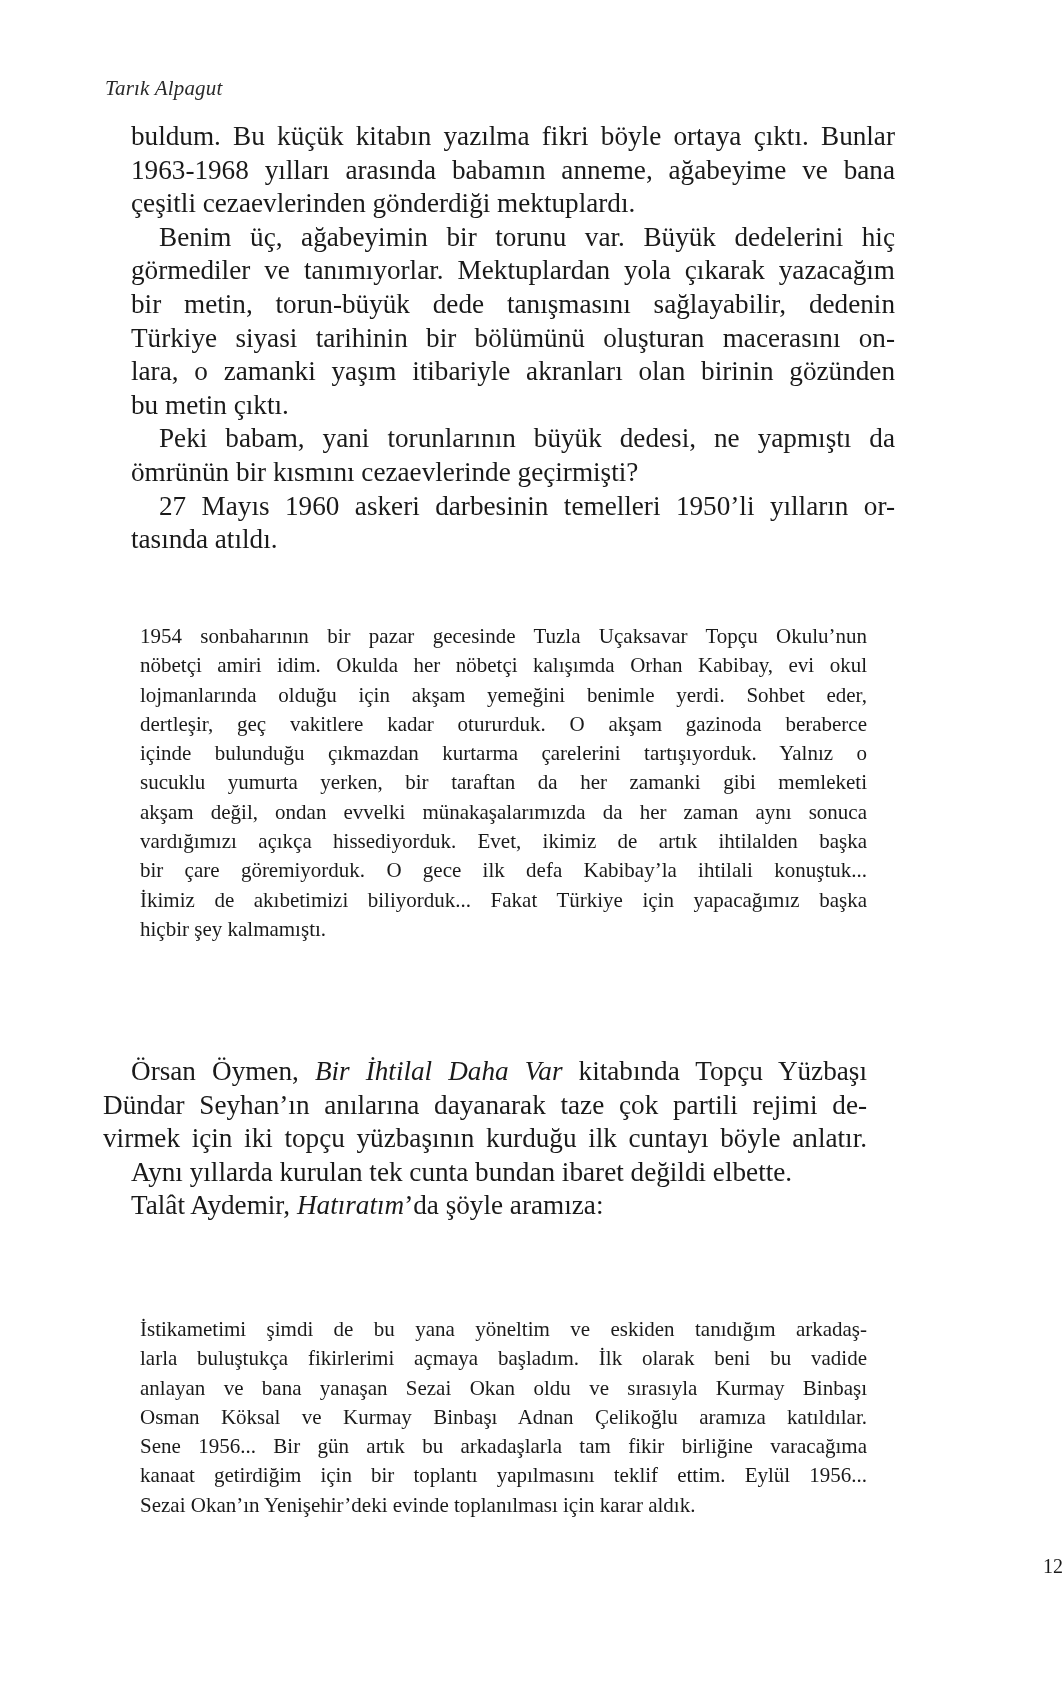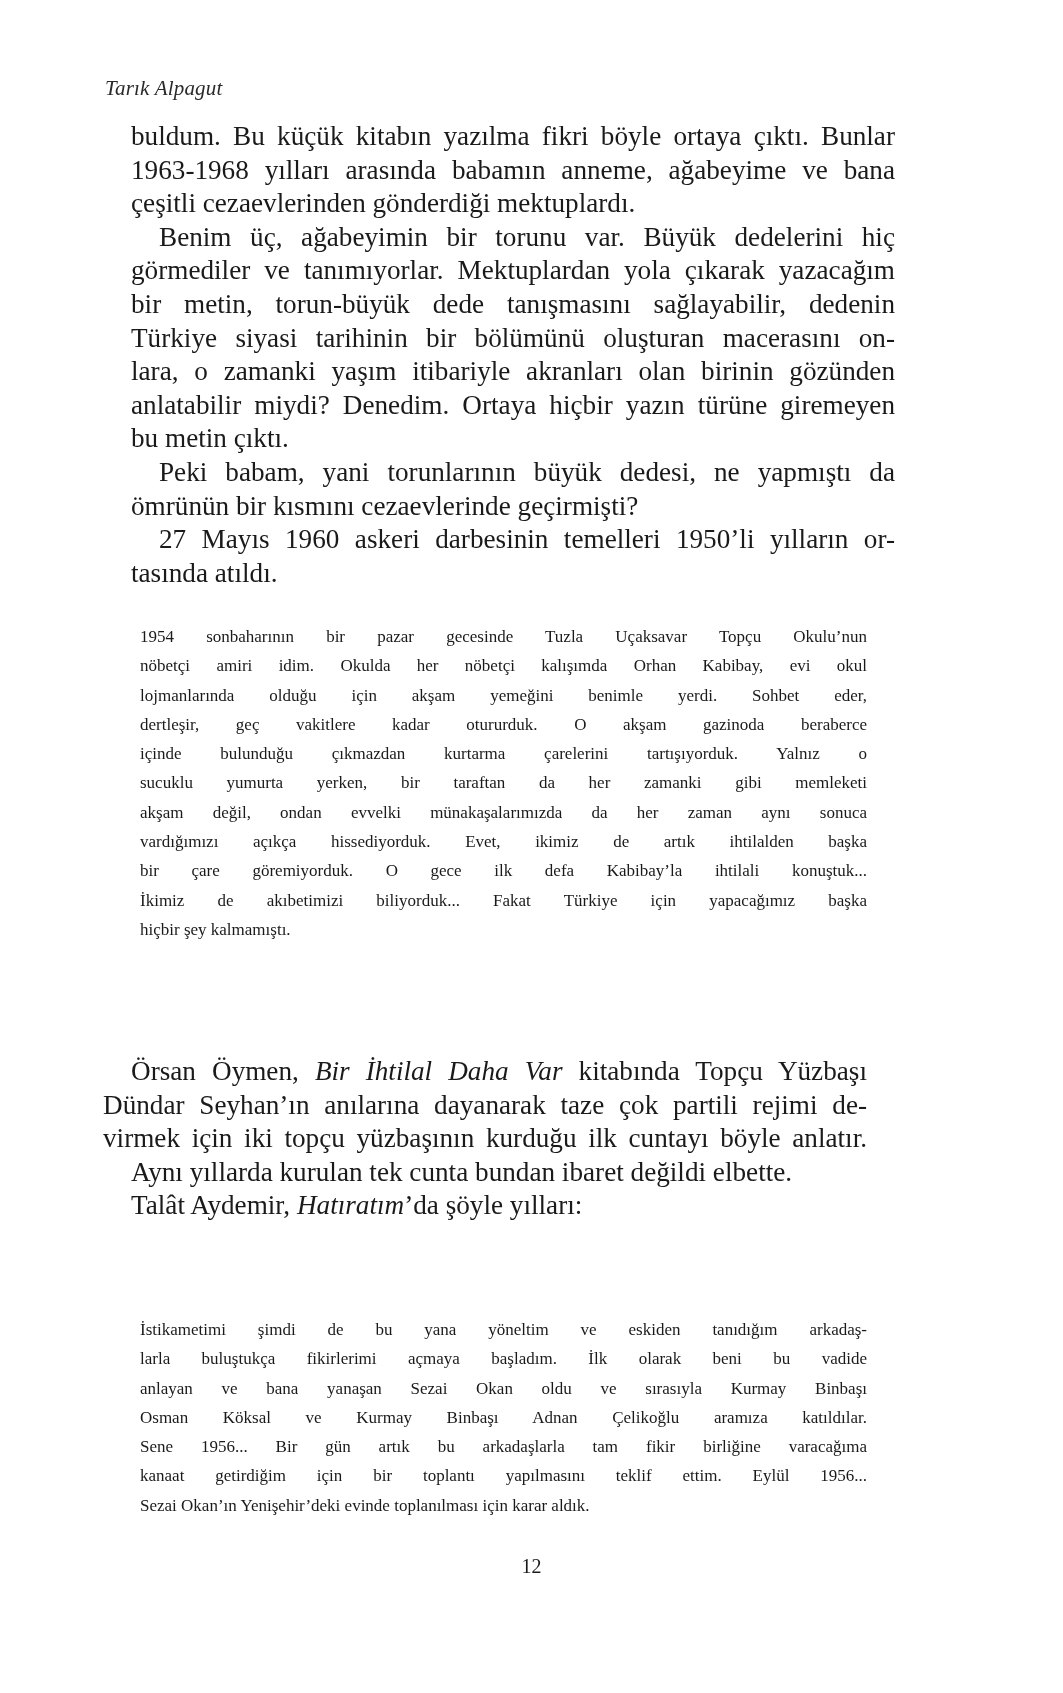--- a/index.html
+++ b/index.html
@@ -52,30 +52,30 @@
       font-size: 27.2px;
       line-height: 33.6px;
       height: 33.6px;
     }
     .quote-block {
       position: absolute;
       left: 140px;
       width: 727px;
     }
     .quote-block .line {
-      font-size: 17px;
+      font-size: 21px;
       line-height: 29.3px;
       height: 29.3px;
     }
     .page-number {
       position: absolute;
       left: 0;
       width: 1063px;
       top: 1555px;
-      text-align: center;
+      text-align: right;
       font-size: 20px;
       color: #1a1a1a;
     }
     em { font-style: italic; }
   </style>
 </head>
 <body>
 
 <div class="page">
 
@@ -83,21 +83,20 @@
 
   <div class="body-block main-text" style="top:120px;margin-left:28px;">
     <span class="line">buldum. Bu küçük kitabın yazılma fikri böyle ortaya çıktı. Bunlar</span>
     <span class="line">1963-1968 yılları arasında babamın anneme, ağabeyime ve bana</span>
     <span class="line last">çeşitli cezaevlerinden gönderdiği mektuplardı.</span>
     <span class="line indent">Benim üç, ağabeyimin bir torunu var. Büyük dedelerini hiç</span>
     <span class="line">görmediler ve tanımıyorlar. Mektuplardan yola çıkarak yazacağım</span>
     <span class="line">bir metin, torun-büyük dede tanışmasını sağlayabilir, dedenin</span>
     <span class="line">Türkiye siyasi tarihinin bir bölümünü oluşturan macerasını on-</span>
     <span class="line">lara, o zamanki yaşım itibariyle akranları olan birinin gözünden</span>
-    <span class="line">anlatabilir miydi? Denedim. Ortaya hiçbir yazın türüne giremeyen</span>
     <span class="line last">bu metin çıktı.</span>
     <span class="line indent">Peki babam, yani torunlarının büyük dedesi, ne yapmıştı da</span>
     <span class="line last">ömrünün bir kısmını cezaevlerinde geçirmişti?</span>
     <span class="line indent">27 Mayıs 1960 askeri darbesinin temelleri 1950’li yılların or-</span>
     <span class="line last">tasında atıldı.</span>
   </div>
 
   <div class="quote-block" style="top:622px;">
     <span class="line">1954 sonbaharının bir pazar gecesinde Tuzla Uçaksavar Topçu Okulu’nun</span>
     <span class="line">nöbetçi amiri idim. Okulda her nöbetçi kalışımda Orhan Kabibay, evi okul</span>
@@ -113,21 +112,21 @@
   </div>
 
   <div class="body-block main-text" style="top:1055px;">
     <span class="line indent">
       <span>Örsan Öymen, </span><em>Bir İhtilal Daha Var</em><span> kitabında Topçu Yüzbaşı</span>
     </span>
     <span class="line">Dündar Seyhan’ın anılarına dayanarak taze çok partili rejimi de-</span>
     <span class="line">virmek için iki topçu yüzbaşının kurduğu ilk cuntayı böyle anlatır.</span>
     <span class="line indent last">Aynı yıllarda kurulan tek cunta bundan ibaret değildi elbette.</span>
     <span class="line indent last">
-      <span>Talât Aydemir, </span><em>Hatıratım</em><span>’da şöyle yılları:</span>
+      <span>Talât Aydemir, </span><em>Hatıratım</em><span>’da şöyle aramıza:</span>
     </span>
   </div>
 
   <div class="quote-block" style="top:1279px;margin-top:36px;">
     <span class="line">İstikametimi şimdi de bu yana yöneltim ve eskiden tanıdığım arkadaş-</span>
     <span class="line">larla buluştukça fikirlerimi açmaya başladım. İlk olarak beni bu vadide</span>
     <span class="line">anlayan ve bana yanaşan Sezai Okan oldu ve sırasıyla Kurmay Binbaşı</span>
     <span class="line">Osman Köksal ve Kurmay Binbaşı Adnan Çelikoğlu aramıza katıldılar.</span>
     <span class="line">Sene 1956... Bir gün artık bu arkadaşlarla tam fikir birliğine varacağıma</span>
     <span class="line">kanaat getirdiğim için bir toplantı yapılmasını teklif ettim. Eylül 1956...</span>

